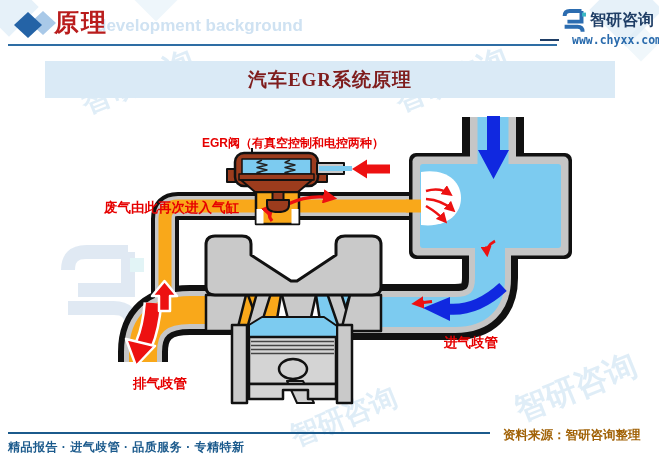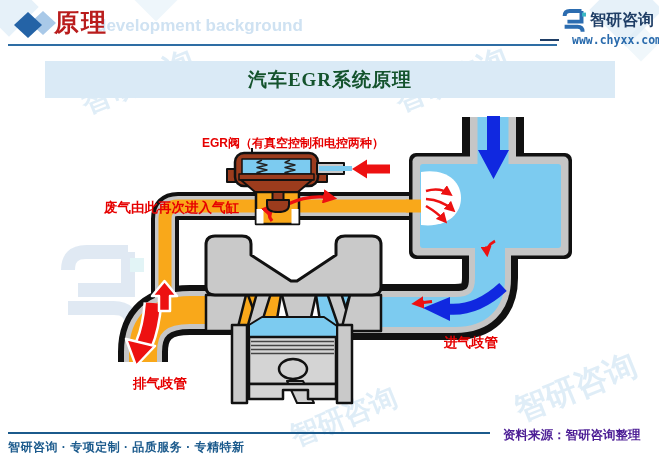--- a/index.html
+++ b/index.html
@@ -14,24 +14,24 @@
   #hdr-rule{position:absolute;left:8px;top:44px;width:549px;height:2px;background:#2E6DA4;}
   #logo-box{position:absolute;left:559px;top:7px;width:27px;height:27px;}
   #brand-name{position:absolute;left:590px;top:10px;font-size:16px;font-weight:bold;color:#1F3E66;}
   #brand-dash{position:absolute;left:540px;top:39px;width:19px;height:2px;background:#1F3E66;}
   #brand-url{position:absolute;left:572px;top:33px;font-size:11.5px;font-weight:bold;color:#2A6BAD;
              font-family:"DejaVu Sans Mono","Liberation Mono",monospace;}
   
   #title-band{position:absolute;left:45px;top:61px;width:570px;height:37px;background:#DAEAF6;
               text-align:center;line-height:37px;}
   #title-band span{font-family:"Liberation Serif","DejaVu Serif",serif;font-size:19px;
-                   font-weight:bold;color:#14532d;letter-spacing:1px;margin-top:44px;}
+                   font-weight:bold;color:#7f1d1d;letter-spacing:1px;margin-top:44px;}
   
   #ftr-rule{position:absolute;left:8px;top:432px;width:482px;height:2px;background:#1B5A8C;}
-  #ftr-source{position:absolute;left:503px;top:427px;font-size:12.5px;font-weight:bold;color:#4c1d95;}
+  #ftr-source{position:absolute;left:503px;top:427px;font-size:12.5px;font-weight:bold;color:#a16207;}
   #ftr-slogan{position:absolute;left:8px;top:439px;font-size:12px;font-weight:bold;color:#1B5A8C;
               letter-spacing:0.5px;}
   
   .wm-text{position:absolute;color:rgba(150,195,228,0.30);font-size:30px;font-weight:bold;
            transform:rotate(-22deg);white-space:nowrap;pointer-events:none;}
   .wm-shape{position:absolute;background:#D9EAF6;transform:rotate(45deg);opacity:0.65;pointer-events:none;}
   #wm-logo-big{position:absolute;left:48px;top:238px;opacity:0.14;pointer-events:none;}
   
   #diagram{position:absolute;left:0;top:0;}
   .red-label{fill:#E60000;font-weight:bold;font-family:"Liberation Sans","DejaVu Sans",sans-serif;}
@@ -180,14 +180,14 @@
     </g>
 
     <text class="red-label" x="293" y="147" font-size="12" text-anchor="middle">EGR阀（有真空控制和电控两种）</text>
     <text class="red-label" x="104" y="212" font-size="13.5">废气由此再次进入气缸</text>
     <text class="red-label" x="444" y="347" font-size="13.5">进气歧管</text>
     <text class="red-label" x="133" y="388" font-size="13.5">排气歧管</text>
   </svg>
 
   <div id="ftr-rule"></div>
   <div id="ftr-source">资料来源：智研咨询整理</div>
-  <div id="ftr-slogan">智研咨询 · 专项定制 · 品质服务 · 专精特新</div>
+  <div id="ftr-slogan">精品报告 · 进气歧管 · 品质服务 · 专精特新</div>
 </div>
 
 </body></html>

